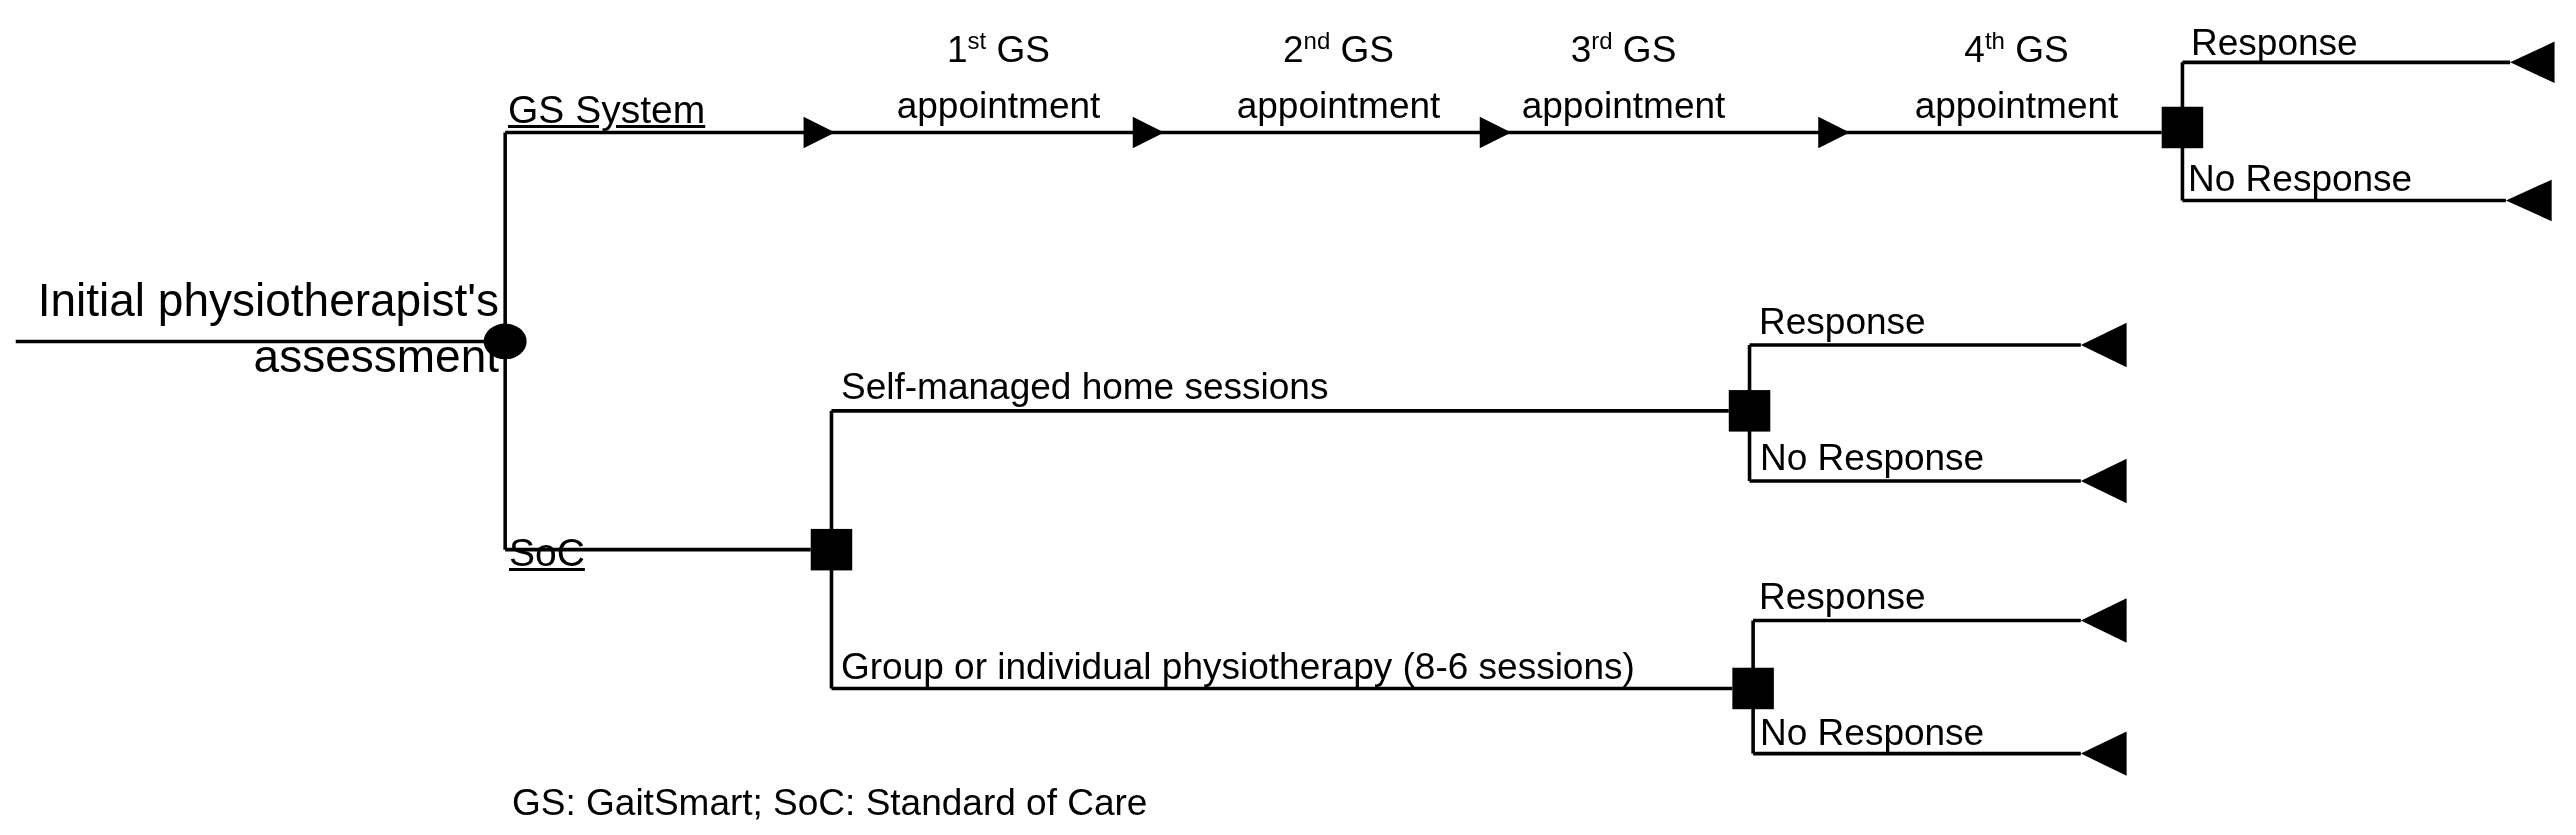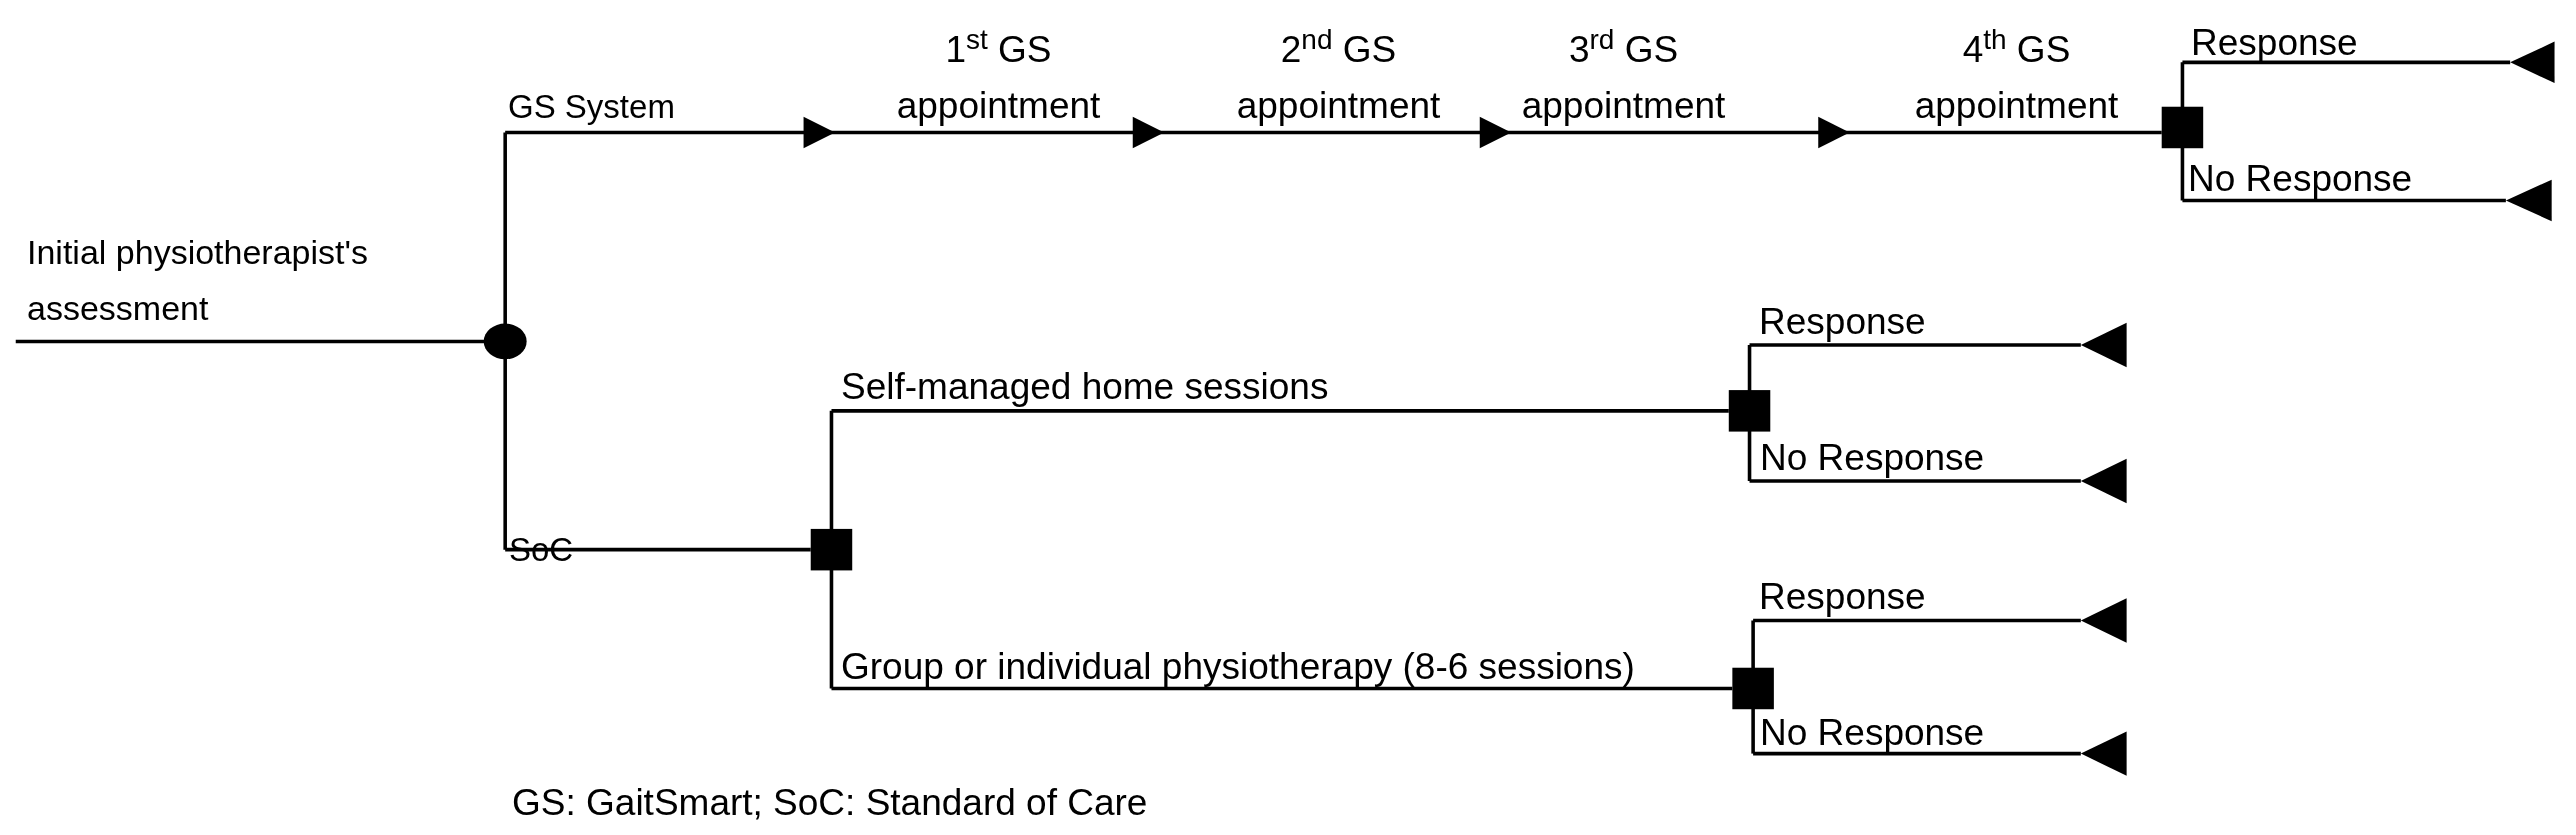--- a/index.html
+++ b/index.html
@@ -14,36 +14,37 @@
   #canvas { position: absolute; left: 0; top: 0; width: 2576px; height: 836px; }
   svg.wires { position: absolute; left: 0; top: 0; }
   .lbl {
     position: absolute;
     font-size: 37px;
     line-height: 1.15;
     white-space: nowrap;
     color: #000000;
   }
   .lbl sup {
-    font-size: 28px;
+    font-size: 24px;
     line-height: 0;
     vertical-align: super;
   }
   .two-line {
     text-align: center;
     line-height: 56px;
     width: 401px;
   }
   .root-label {
-    text-align: left;
+    text-align: right;
     line-height: 56px;
     width: 472px;
-    font-size: 34px;
+    font-size: 46px;
+    margin-top: 48px;
   }
-  .branch-label { font-size: 33px; }
+  .branch-label { font-size: 39px; text-decoration: underline; }
 </style>
 </head>
 <body>
 
 <div id="canvas">
 
   <svg class="wires" width="2576" height="836" viewBox="0 0 3600 1168">
     <g stroke="#000000" stroke-width="5" fill="none">
 
       <path d="M22 477 H706"></path>

